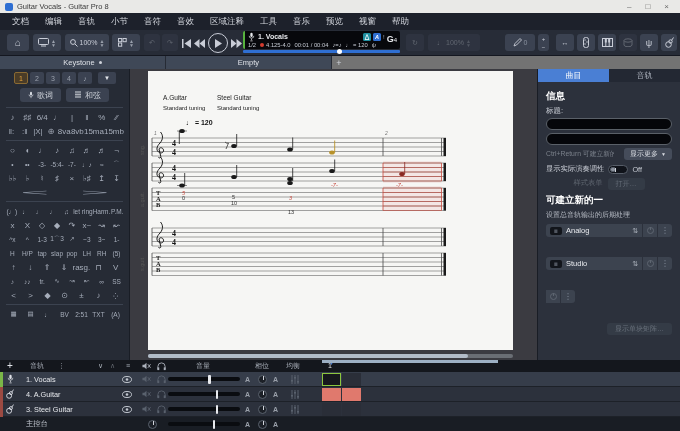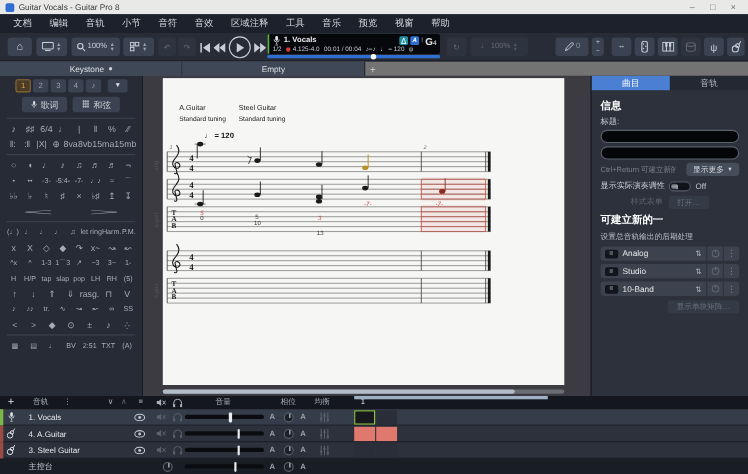--- a/index.html
+++ b/index.html
@@ -66,21 +66,21 @@
 .pinput{width:126px;height:12px;background:#05060a;border:1px solid #5a6068;border-radius:6px;margin-bottom:3px}
 #hint-row{display:flex;align-items:center;justify-content:space-between;margin:2px 0 4px 0}
 #hint-text{font-size:6.8px;color:#7b818b;white-space:nowrap;overflow:hidden;max-width:68px}
 .small-btn{height:12px;background:#454c5a;border-radius:3px;color:#d9dce2;font-size:7px;display:flex;align-items:center;gap:3px;padding:0 6px}
 #toggle-row{display:flex;align-items:center;gap:4px;font-size:7.3px;margin:2px 0}
 .toggle{width:20px;height:9px;border-radius:5px;background:#10131a;border:1px solid #565d68;position:relative}
 .toggle .knob{position:absolute;left:1px;top:1px;width:6px;height:5.5px;border-radius:3px;background:#8b919c}
 #style-row{display:flex;align-items:flex-start;gap:5px;justify-content:center;margin:4px 0;color:#5d646e;font-size:7.3px}
 .gray-btn{height:12px;background:#343b46;border-radius:3px;color:#68707b;font-size:7px;display:flex;align-items:center;padding:0 8px}
 .psub{font-size:7px;color:#b9bec7;margin:1px 0 4px 0}
-.fx-row{display:flex;align-items:center;height:13px;margin-bottom:3px;gap:1px}
+.fx-row{display:flex;align-items:center;height:13px;margin-bottom:20px;gap:1px}
 .fx-main{flex:1;height:13px;background:#3c434f;border-radius:3px 0 0 3px;display:flex;align-items:center;gap:4px;padding:0 4px;font-size:7.5px;color:#e8eaee}
 .fx-badge{width:12px;height:8px;background:#12151b;border-radius:2px;display:flex;align-items:center;justify-content:center;color:#8a92a0;font-size:5px;letter-spacing:.5px}
 .fx-caret{margin-left:auto;color:#aab0ba;font-size:7px}
 .fx-sq{width:14px;height:13px;background:#3c434f;display:flex;align-items:center;justify-content:center;color:#8a92a0}
 .fx-menu{border-radius:0 3px 3px 0;font-size:8px}
 .pwr{width:7px;height:7px;border:1px solid #5d6570;border-radius:50%;position:relative}
 .pwr:after{content:"";position:absolute;left:2.5px;top:-1px;width:1px;height:3px;background:#5d6570}
 #matrix-row{display:flex;justify-content:flex-end;margin-top:4px}
 
 #mixer{position:absolute;top:360px;left:0;width:680px;height:71px;background:#101318}
@@ -678,25 +678,20 @@
         <span class="fx-badge">≣</span>
         <span>Studio</span>
         <span class="fx-caret">⇅</span>
       </div>
       <div class="fx-sq">
           <span class="pwr"></span>
         </div>
       <div class="fx-sq fx-menu">⋮</div>
     </div>
     <div class="fx-row">
-      <div class="fx-main">
-        <span class="fx-badge">≣</span>
-        <span>10-Band</span>
-        <span class="fx-caret">⇅</span>
-      </div>
       <div class="fx-sq">
           <span class="pwr"></span>
         </div>
       <div class="fx-sq fx-menu">⋮</div>
     </div>
     <div id="matrix-row">
         <span class="gray-btn">显示单块矩阵…</span>
       </div>
   </div>
 </div>

